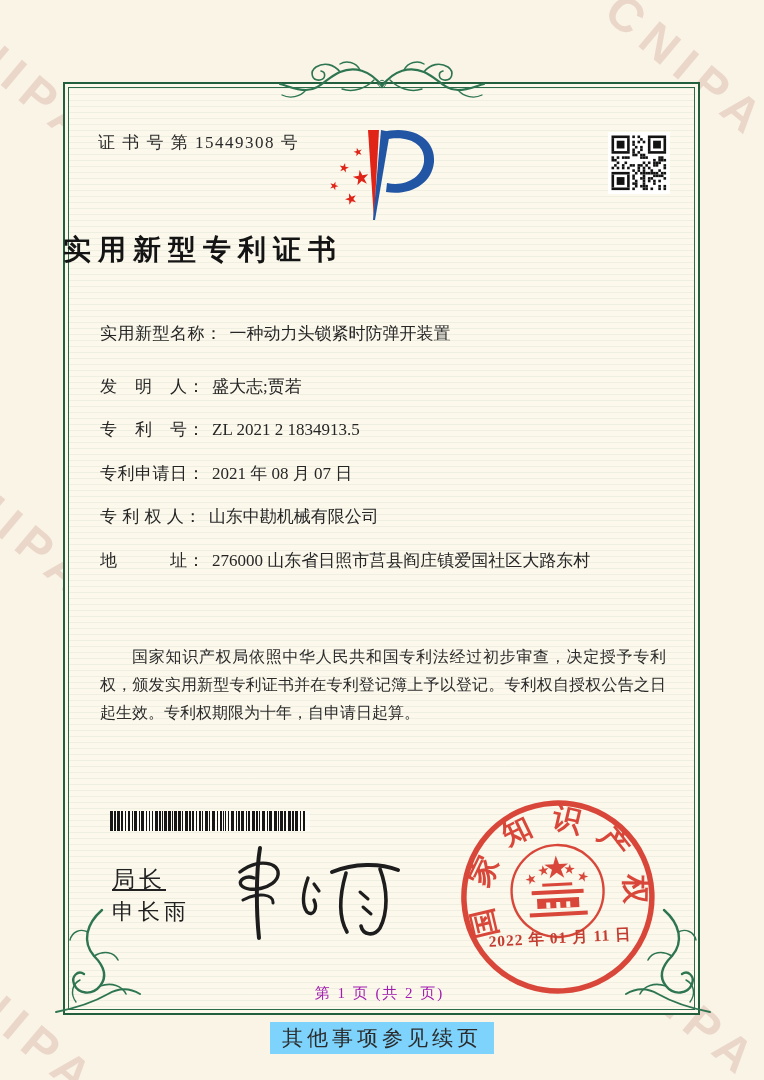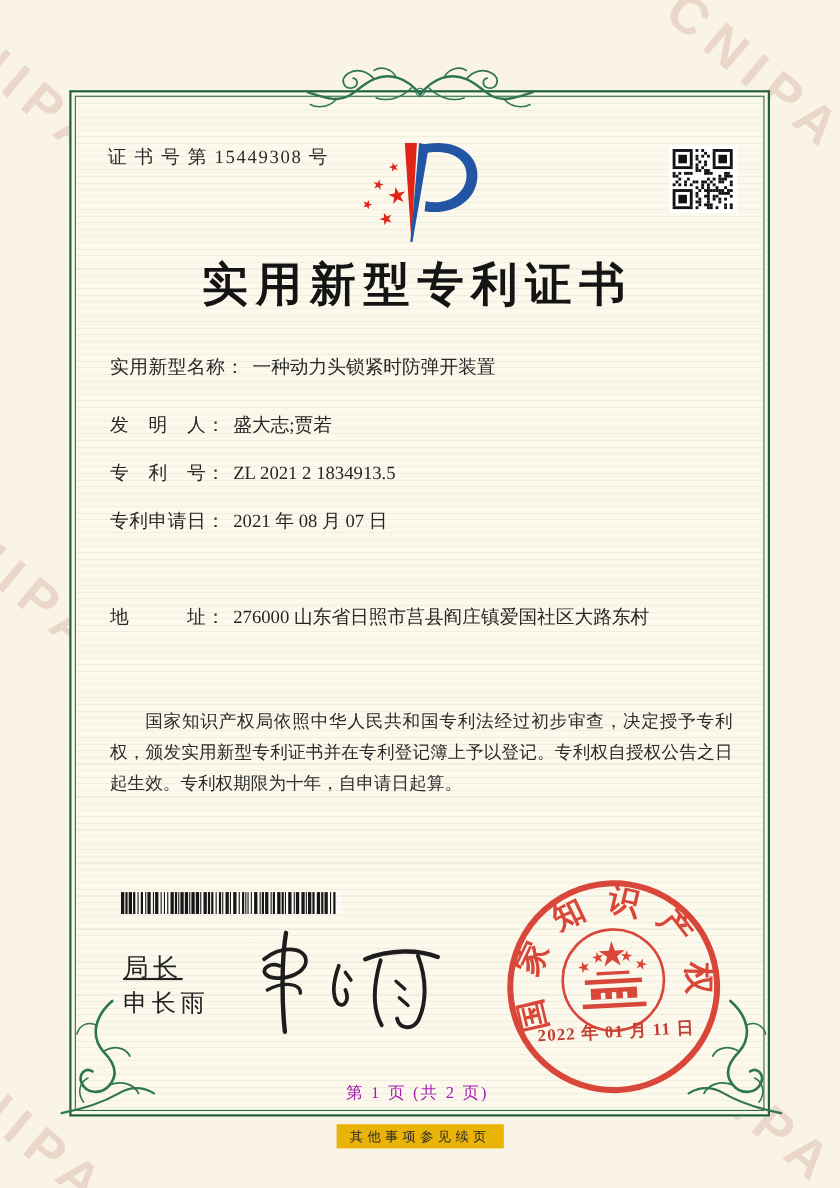--- a/index.html
+++ b/index.html
@@ -34,22 +34,22 @@
   .orn{position:absolute; pointer-events:none;}
   .orn-top{left:270px; top:60px;}
   .orn-bl{left:42px; top:908px;}
   .orn-br{left:622px; top:908px; transform:scaleX(-1);}
   .orn path{stroke:#2e7551; fill:none; stroke-linecap:round;}
   
   .cert-no{position:absolute; left:98px; top:131px; font-size:17px; letter-spacing:1.5px; color:#2a2a2a;}
   .logo{position:absolute; left:318px; top:122px;}
   .qr{position:absolute; left:608px; top:132px;}
   .title{
-    position:absolute; left:63px; width:633px; top:231px; text-align:center;
-    font-size:42px; font-weight:700; letter-spacing:7px; color:#141414;
+    position:absolute; left:63px; width:633px; top:231px; text-align:left;
+    font-size:28px; font-weight:700; letter-spacing:7px; color:#141414;
   }
   
   .row{position:absolute; left:100px; font-size:17px; color:#262626; white-space:nowrap;}
   .row .lbl{margin-right:7px; letter-spacing:0.5px;}
   .row .second{position:absolute; left:300px; top:0; white-space:nowrap;}
   
   .body-text{
     position:absolute; left:100px; top:643px; width:566px;
     font-size:16px; line-height:1.74; color:#2b2b2b; text-align:justify;
   }
@@ -59,21 +59,21 @@
   .signer-title{position:absolute; left:112px; top:864px; font-size:23px; letter-spacing:4px; color:#222;text-decoration:underline;}
   .signer-name{position:absolute; left:112px; top:897px; font-size:22px; letter-spacing:4px; color:#222;}
   .signature{position:absolute; left:226px; top:842px;}
   .seal{position:absolute; left:456px; top:795px; transform:rotate(-3deg);}
   .page-info{
     position:absolute; left:63px; width:633px; top:984px; text-align:center;
     font-size:15px; letter-spacing:2px; color:#a21caf;
   }
   .continuation{position:absolute; left:0; width:764px; top:1024px; text-align:center;}
   .continuation span{
-    background:#eab308; padding:4px 12px; font-size:12px; letter-spacing:4px; color:#2b2b2b;
+    background:#7dd3fc; padding:4px 12px; font-size:21px; letter-spacing:4px; color:#2b2b2b;
   }
 </style>
 </head>
 <body>
 
 <div class="page">
 
   <div class="wm wm1">CNIPA</div>
   <div class="wm wm2">CNIPA</div>
   <div class="wm wm3">CNIPA</div>
@@ -265,20 +265,23 @@
   </div>
   <div class="row" style="top:375px">
     <span class="lbl">发　明　人：</span><span class="val">盛大志;贾若</span>
   </div>
   <div class="row" style="top:418px">
     <span class="lbl">专　利　号：</span><span class="val">ZL 2021 2 1834913.5</span>
   </div>
   <div class="row" style="top:462px">
     <span class="lbl">专利申请日：</span><span class="val">2021 年 08 月 07 日</span>
   </div>
+  <div class="row" style="top:505px">
+    <span class="lbl">专 利 权 人：</span><span class="val">山东中勘机械有限公司</span>
+  </div>
   <div class="row" style="top:549px">
     <span class="lbl">地　　　址：</span><span class="val">276000 山东省日照市莒县阎庄镇爱国社区大路东村</span>
   </div>
 
   <div class="body-text">
     <p>国家知识产权局依照中华人民共和国专利法经过初步审查，决定授予专利权，颁发实用新型专利证书并在专利登记簿上予以登记。专利权自授权公告之日起生效。专利权期限为十年，自申请日起算。</p>
   </div>
 
   <svg class="barcode" id="barcode" width="200" height="20" viewBox="0 0 200 20">
     <rect x="-4" y="-2" width="208" height="24" fill="#ffffff" opacity="0.5"></rect>

